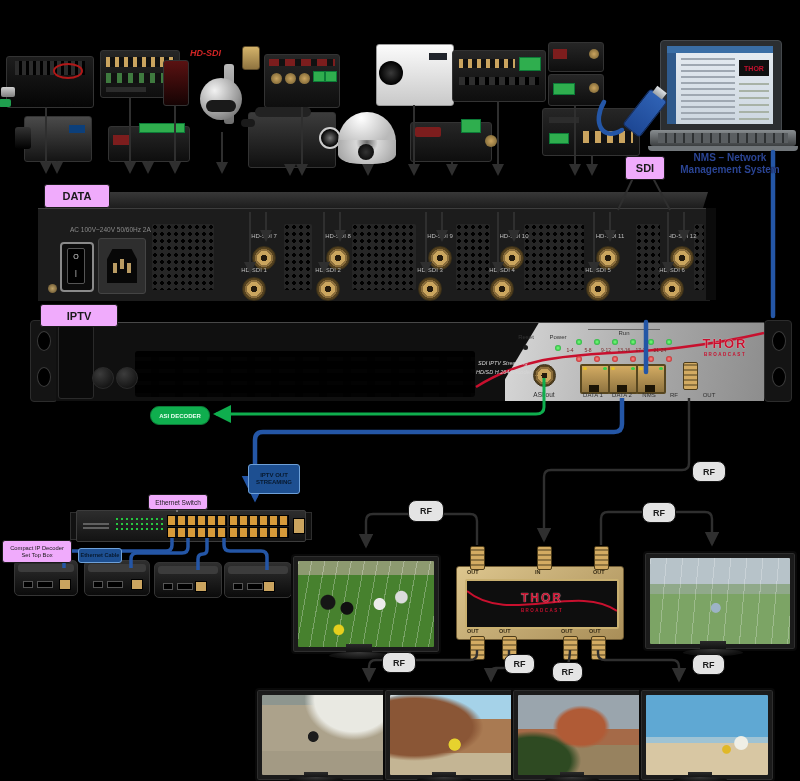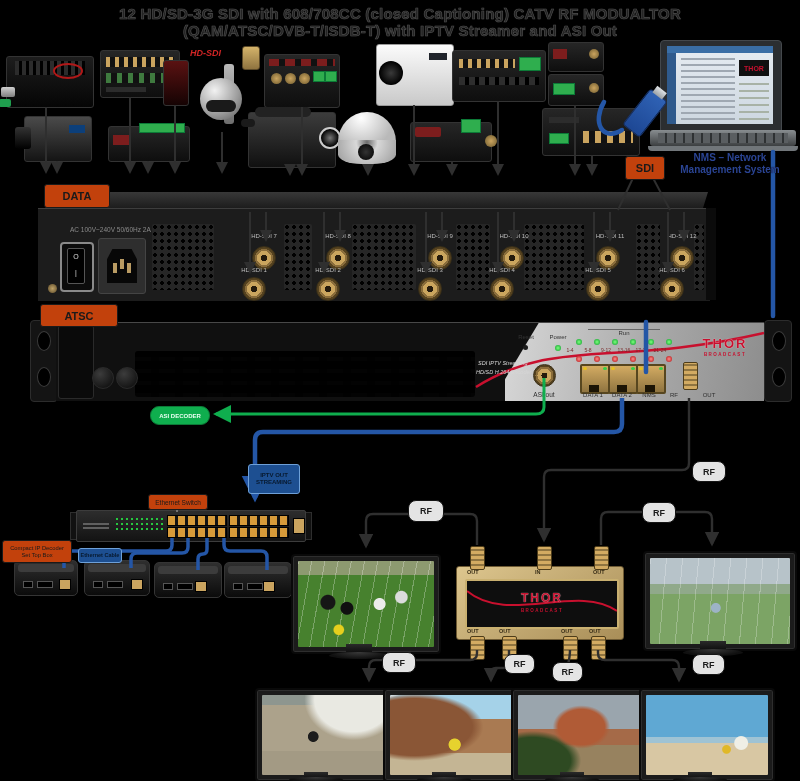--- a/index.html
+++ b/index.html
@@ -2,21 +2,21 @@
 <html><head>
 <meta charset="utf-8">
 <style>
   html,body{margin:0;padding:0;background:#000;}
   .stage{position:relative;width:800px;height:781px;background:#000;overflow:hidden;
          font-family:"Liberation Sans",sans-serif;}
   .abs{position:absolute;}
   
   .title{width:800px;text-align:center;font-weight:bold;font-size:15px;color:#232323;
          -webkit-text-stroke:.6px #4d4d4d;text-shadow:0 0 1px #3c3c3c;letter-spacing:.2px;z-index:6;}
-  .lbl{background:#c2410c;border:1.5px solid #1a1a1a;color:#1a1a1a;font-weight:bold;
+  .lbl{background:#f0abfc;border:1.5px solid #1a1a1a;color:#1a1a1a;font-weight:bold;
        display:flex;align-items:center;justify-content:center;text-align:left;z-index:6;border-radius:3px;}
   .rf-lbl{background:#e4e4e4;border:1.6px solid #151515;border-radius:8px;color:#1c1c1c;
           font-weight:bold;font-size:9px;display:flex;align-items:center;justify-content:center;z-index:6;}
   .blue-lbl{background:#1d4f91;border:1px solid #6ea0d8;border-radius:3px;color:#07192e;
             font-weight:bold;display:flex;flex-direction:column;align-items:center;justify-content:center;
             text-align:center;z-index:6;line-height:1.15;}
   .green-pill{background:#0fae4e;border:1px solid #0c7a37;border-radius:9px;color:#eafff2;
               font-weight:bold;font-size:6px;display:flex;align-items:center;justify-content:center;z-index:6;}
   
   .dev{position:absolute;background:linear-gradient(#262626,#0e0e0e);border:1px solid #333;border-radius:3px;z-index:2;}
@@ -68,22 +68,20 @@
       radial-gradient(circle at 66% 68%,#e0b828 0 4%,transparent 5%),
       linear-gradient(#5fa8d3 0 52%,#9fc3d4 52% 60%,#d8c7a3 60%);}
   svg.cables{position:absolute;left:0;top:0;z-index:4;pointer-events:none;}
   .micro{color:#8a8a8a;}
 </style>
 </head>
 <body>
 
 <div class="stage">
 
-  <div class="abs title" style="top:5px;">12 HD/SD-3G SDI with 608/708CC (closed Captioning) CATV RF MODUALTOR</div>
-  <div class="abs title" style="top:22px;">(QAM/ATSC/DVB-T/ISDB-T) with  IPTV Streamer and ASI Out</div>
 
   <div class="dev" style="left:6px;top:56px;width:86px;height:50px;background:linear-gradient(#1d1d1d,#050505);">
     <div class="abs" style="left:8px;top:4px;width:70px;height:14px;background:repeating-linear-gradient(90deg,#2c2c2c 0 4px,#000 4px 7px);"></div>
     <div class="abs" style="left:46px;top:6px;width:26px;height:12px;border:2px solid #b01818;border-radius:50%;"></div>
     <div class="abs" style="left:-6px;top:30px;width:14px;height:10px;background:linear-gradient(#cfcfcf,#7e7e7e);border-radius:2px;"></div>
     <div class="abs" style="left:-8px;top:42px;width:12px;height:8px;background:#1f9e4e;border-radius:2px;"></div>
   </div>
 
   <div class="dev" style="left:100px;top:50px;width:78px;height:46px;">
     <div class="abs" style="left:5px;top:6px;width:68px;height:10px;background:repeating-linear-gradient(90deg,#caa45f 0 4px,#111 4px 9px);"></div>
@@ -228,21 +226,21 @@
   <div class="sdi-lab abs" style="left:482px;top:267px;width:40px;">HD-SDI 4</div>
   <div class="sdi-lab abs" style="left:578px;top:267px;width:40px;">HD-SDI 5</div>
   <div class="sdi-lab abs" style="left:652px;top:267px;width:40px;">HD-SDI 6</div>
   <div class="bnc" style="left:242px;top:277px;"></div>
   <div class="bnc" style="left:316px;top:277px;"></div>
   <div class="bnc" style="left:418px;top:277px;"></div>
   <div class="bnc" style="left:490px;top:277px;"></div>
   <div class="bnc" style="left:586px;top:277px;"></div>
   <div class="bnc" style="left:660px;top:277px;"></div>
 
-  <div class="lbl abs" style="left:40px;top:304px;width:76px;height:21px;font-size:11px;">ATSC</div>
+  <div class="lbl abs" style="left:40px;top:304px;width:76px;height:21px;font-size:11px;">IPTV</div>
   <div class="abs" style="left:30px;top:320px;width:26px;height:80px;background:#141414;border-radius:4px;border:1px solid #2c2c2c;z-index:2;">
     <div class="abs" style="left:6px;top:10px;width:12px;height:18px;background:#000;border:1px solid #3a3a3a;border-radius:50%;"></div>
     <div class="abs" style="left:6px;top:46px;width:12px;height:18px;background:#000;border:1px solid #3a3a3a;border-radius:50%;"></div>
   </div>
   <div class="abs" style="left:764px;top:320px;width:26px;height:80px;background:#141414;border-radius:4px;border:1px solid #2c2c2c;z-index:2;">
     <div class="abs" style="left:7px;top:10px;width:12px;height:18px;background:#000;border:1px solid #3a3a3a;border-radius:50%;"></div>
     <div class="abs" style="left:7px;top:46px;width:12px;height:18px;background:#000;border:1px solid #3a3a3a;border-radius:50%;"></div>
   </div>
   <div class="abs" style="left:56px;top:322px;width:708px;height:78px;background:#101010;border-top:1px solid #484848;border-bottom:2px solid #000;z-index:2;">
     <div class="abs" style="left:449px;top:0;width:259px;height:78px;background:linear-gradient(100deg,#d8d8d8,#a9a9a9 55%,#8d8d8d);clip-path:polygon(13% 0,100% 0,100% 100%,0 100%,0 72%);"></div>

